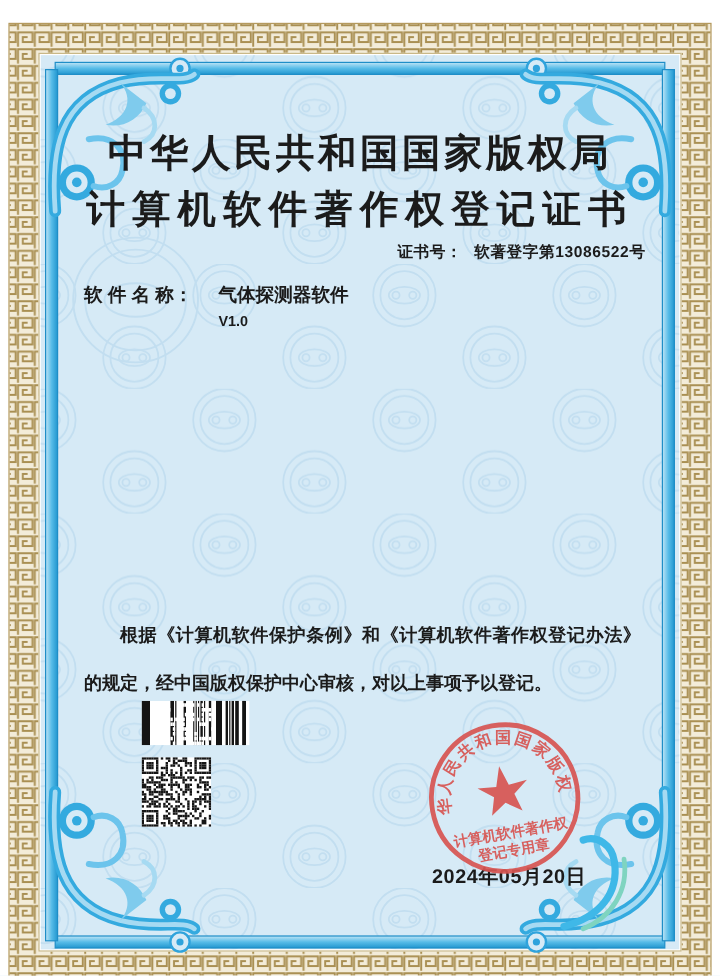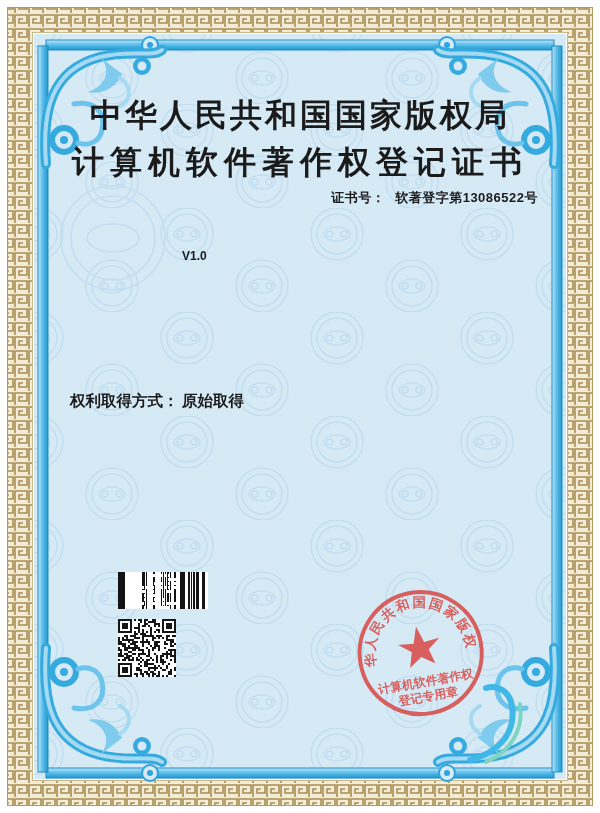--- a/index.html
+++ b/index.html
@@ -1,17 +1,17 @@
 <!DOCTYPE html>
 <html><head>
 <meta charset="utf-8">
 <style>
   html,body{margin:0;padding:0;}
   body{width:600px;height:813px;background:#ffffff;font-family:"Liberation Sans",sans-serif;position:relative;overflow:hidden;}
-  .page{position:absolute;left:0;top:0;width:600px;height:754px;border-radius:25px;}
+  .page{position:absolute;left:0;top:12px;width:600px;height:754px;border-radius:25px;}
   .decor{position:absolute;left:0;top:0;z-index:0;}
   .txt{position:absolute;z-index:3;color:#1b1b1b;font-weight:700;}
   .title1{left:0;right:0;top:94px;text-align:center;font-size:32px;letter-spacing:3px;font-family:"Liberation Serif",serif;}
   .title2{left:0;right:0;top:141px;text-align:center;font-size:32px;letter-spacing:6px;font-family:Liberation Mono, monospace;}
   .certno{right:62px;top:189px;font-size:13px;letter-spacing:0.5px;}
   .certno .lbl{margin-right:10px;}
   .fieldrow{left:70px;font-size:15.5px;white-space:nowrap;}
   .fieldrow .flabel{display:inline-block;min-width:112px;}
   .fieldrow .fvalue{margin-left:0px;}
   .subvalue{left:182px;font-size:12px;}
@@ -111,29 +111,30 @@
     </g>
   </svg>
 
   <div class="txt title1">中华人民共和国国家版权局</div>
   <div class="txt title2">计算机软件著作权登记证书</div>
 
   <div class="txt certno">
     <span class="lbl">证书号：</span><span>软著登字第13086522号</span>
   </div>
 
+  <div class="txt fieldrow" style="top:224px">
+    <span class="flabel">软 件 名 称：</span><span class="fvalue">气体探测器软件</span>
+  </div>
   <div class="txt subvalue" style="top:249px">V1.0</div>
 
 
-  <div class="txt fieldrow" style="top:391px">
-    <span class="flabel">权利取得方式：</span><span class="fvalue">原始取得</span>
-  </div>
-
-
-
+
+
+
+  <div class="txt statement" style="top:498px">根据《计算机软件保护条例》和《计算机软件著作权登记办法》的规定，经中国版权保护中心审核，对以上事项予以登记。</div>
 
   <svg class="graphic" id="barcode" style="left:118px;top:572px" width="90" height="37">
       <rect x="0" y="0" width="90" height="37" fill="#ffffff"></rect>
       <rect x="0" y="0" width="7" height="37" fill="#141414"></rect>
       <rect x="24" y="0" width="3" height="37" fill="#141414"></rect>
       <rect x="28" y="0" width="1" height="37" fill="#141414"></rect>
       <rect x="35" y="0" width="2" height="37" fill="#141414"></rect>
       <rect x="43" y="0" width="1" height="37" fill="#141414"></rect>
       <rect x="45" y="0" width="1" height="37" fill="#141414"></rect>
       <rect x="47" y="0" width="1" height="37" fill="#141414"></rect>
@@ -647,14 +648,15 @@
         </defs>
       <text font-size="13.5" font-weight="bold" fill="#d85552" letter-spacing="2">
         <textPath href="#sealArc" startOffset="50%" text-anchor="middle">中华人民共和国国家版权局</textPath>
       </text>
       <polygon fill="#d85552" points="75,48 80.3,64.7 95.9,63.2 83.6,72.8 87.9,87.8 75,79 62.1,87.8 66.4,72.8 54.1,63.2 69.7,64.7"></polygon>
       <text x="75" y="108" text-anchor="middle" font-size="12" font-weight="bold" fill="#d85552">计算机软件著作权</text>
       <text x="75" y="123" text-anchor="middle" font-size="12" font-weight="bold" fill="#d85552">登记专用章</text>
     </svg>
   </div>
 
+  <div class="txt dateline">2024年05月20日</div>
 
 </div>
 
 </body></html>

